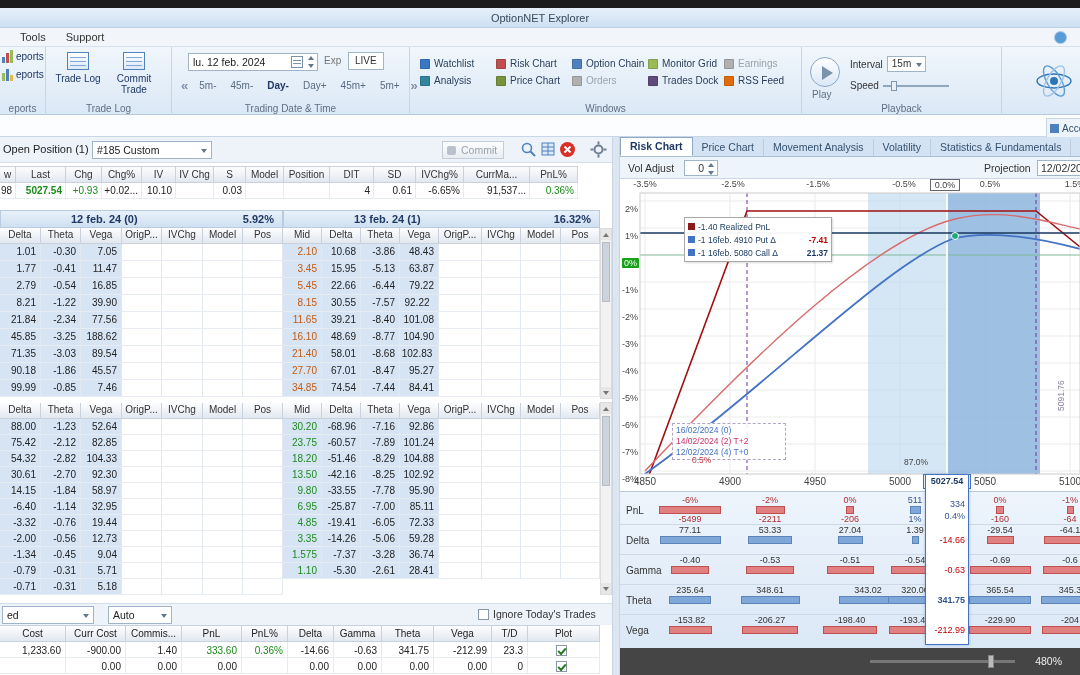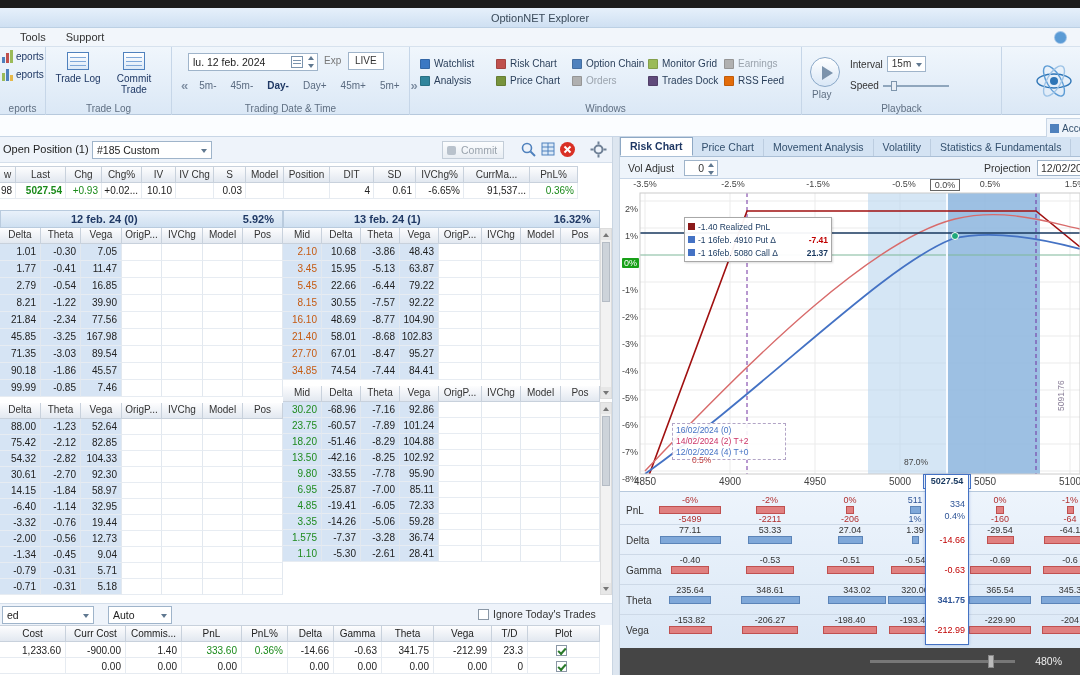--- a/index.html
+++ b/index.html
@@ -426,21 +426,21 @@
             <div class="td val" style="width: 40px; height: 17px;">-2.34</div>
             <div class="td val" style="width: 41px; height: 17px;">77.56</div>
             <div class="td" style="width: 40px; height: 17px;"></div>
             <div class="td" style="width: 41px; height: 17px;"></div>
             <div class="td" style="width: 40px; height: 17px;"></div>
             <div class="td" style="width: 40px; height: 17px;"></div>
           </div>
           <div class="trow" style="height: 17px;">
             <div class="td val" style="width: 41px; height: 17px;">45.85</div>
             <div class="td val" style="width: 40px; height: 17px;">-3.25</div>
-            <div class="td val" style="width: 41px; height: 17px;">167.98</div>
+            <div class="td val" style="width: 41px; height: 17px;">188.62</div>
             <div class="td" style="width: 40px; height: 17px;"></div>
             <div class="td" style="width: 41px; height: 17px;"></div>
             <div class="td" style="width: 40px; height: 17px;"></div>
             <div class="td" style="width: 40px; height: 17px;"></div>
           </div>
           <div class="trow" style="height: 17px;">
             <div class="td val" style="width: 41px; height: 17px;">71.35</div>
             <div class="td val" style="width: 40px; height: 17px;">-3.03</div>
             <div class="td val" style="width: 41px; height: 17px;">89.54</div>
             <div class="td" style="width: 40px; height: 17px;"></div>
@@ -618,21 +618,31 @@
             <div class="td val" style="width: 39px; height: 17px;">79.22</div>
             <div class="td" style="width: 43px; height: 17px;"></div>
             <div class="td" style="width: 39px; height: 17px;"></div>
             <div class="td" style="width: 40px; height: 17px;"></div>
             <div class="td" style="width: 39px; height: 17px;"></div>
           </div>
           <div class="trow" style="height: 17px;">
             <div class="td val" style="width: 39px; height: 17px; color: rgb(197, 90, 17);">8.15</div>
             <div class="td val" style="width: 39px; height: 17px;">30.55</div>
             <div class="td val" style="width: 39px; height: 17px;">-7.57</div>
-            <div class="td val" style="width: 39px; height: 17px;">92.22</div>
+            <div class="td val" style="width: 39px; height: 17px; text-align: center;">92.22</div>
+            <div class="td" style="width: 43px; height: 17px;"></div>
+            <div class="td" style="width: 39px; height: 17px;"></div>
+            <div class="td" style="width: 40px; height: 17px;"></div>
+            <div class="td" style="width: 39px; height: 17px;"></div>
+          </div>
+          <div class="trow" style="height: 17px;">
+            <div class="td val" style="width: 39px; height: 17px; color: rgb(197, 90, 17);">11.65</div>
+            <div class="td val" style="width: 39px; height: 17px;">39.21</div>
+            <div class="td val" style="width: 39px; height: 17px;">-8.40</div>
+            <div class="td val" style="width: 39px; height: 17px;">101.08</div>
             <div class="td" style="width: 43px; height: 17px;"></div>
             <div class="td" style="width: 39px; height: 17px;"></div>
             <div class="td" style="width: 40px; height: 17px;"></div>
             <div class="td" style="width: 39px; height: 17px;"></div>
           </div>
           <div class="trow" style="height: 17px;">
             <div class="td val" style="width: 39px; height: 17px; color: rgb(197, 90, 17);">16.10</div>
             <div class="td val" style="width: 39px; height: 17px;">48.69</div>
             <div class="td val" style="width: 39px; height: 17px;">-8.77</div>
             <div class="td val" style="width: 39px; height: 17px;">104.90</div>
@@ -1042,21 +1052,21 @@
           <div class="g-bot" style="color: rgb(176, 48, 48);">-206</div>
         </div>
         <div class="g-cell" style="left: 194px; top: 34px;">
           <div class="g-top">27.04</div>
           <div class="g-bar pos" style="width: 25px;"></div>
         </div>
         <div class="g-cell" style="left: 194px; top: 64px;">
           <div class="g-top">-0.51</div>
           <div class="g-bar neg" style="width: 47px;"></div>
         </div>
-        <div class="g-cell" style="left: 201px; top: 94px;">
+        <div class="g-cell" style="left: 212px; top: 94px;">
           <div class="g-top">343.02</div>
           <div class="g-bar pos" style="width: 58px;"></div>
         </div>
         <div class="g-cell" style="left: 194px; top: 124px;">
           <div class="g-top">-198.40</div>
           <div class="g-bar neg" style="width: 54px;"></div>
         </div>
         <div class="g-cell" style="left: 259px; top: 4px;">
           <div class="g-top" style="color: rgb(47, 85, 151);">511</div>
           <div class="g-bar pos" style="width: 11px;"></div>

